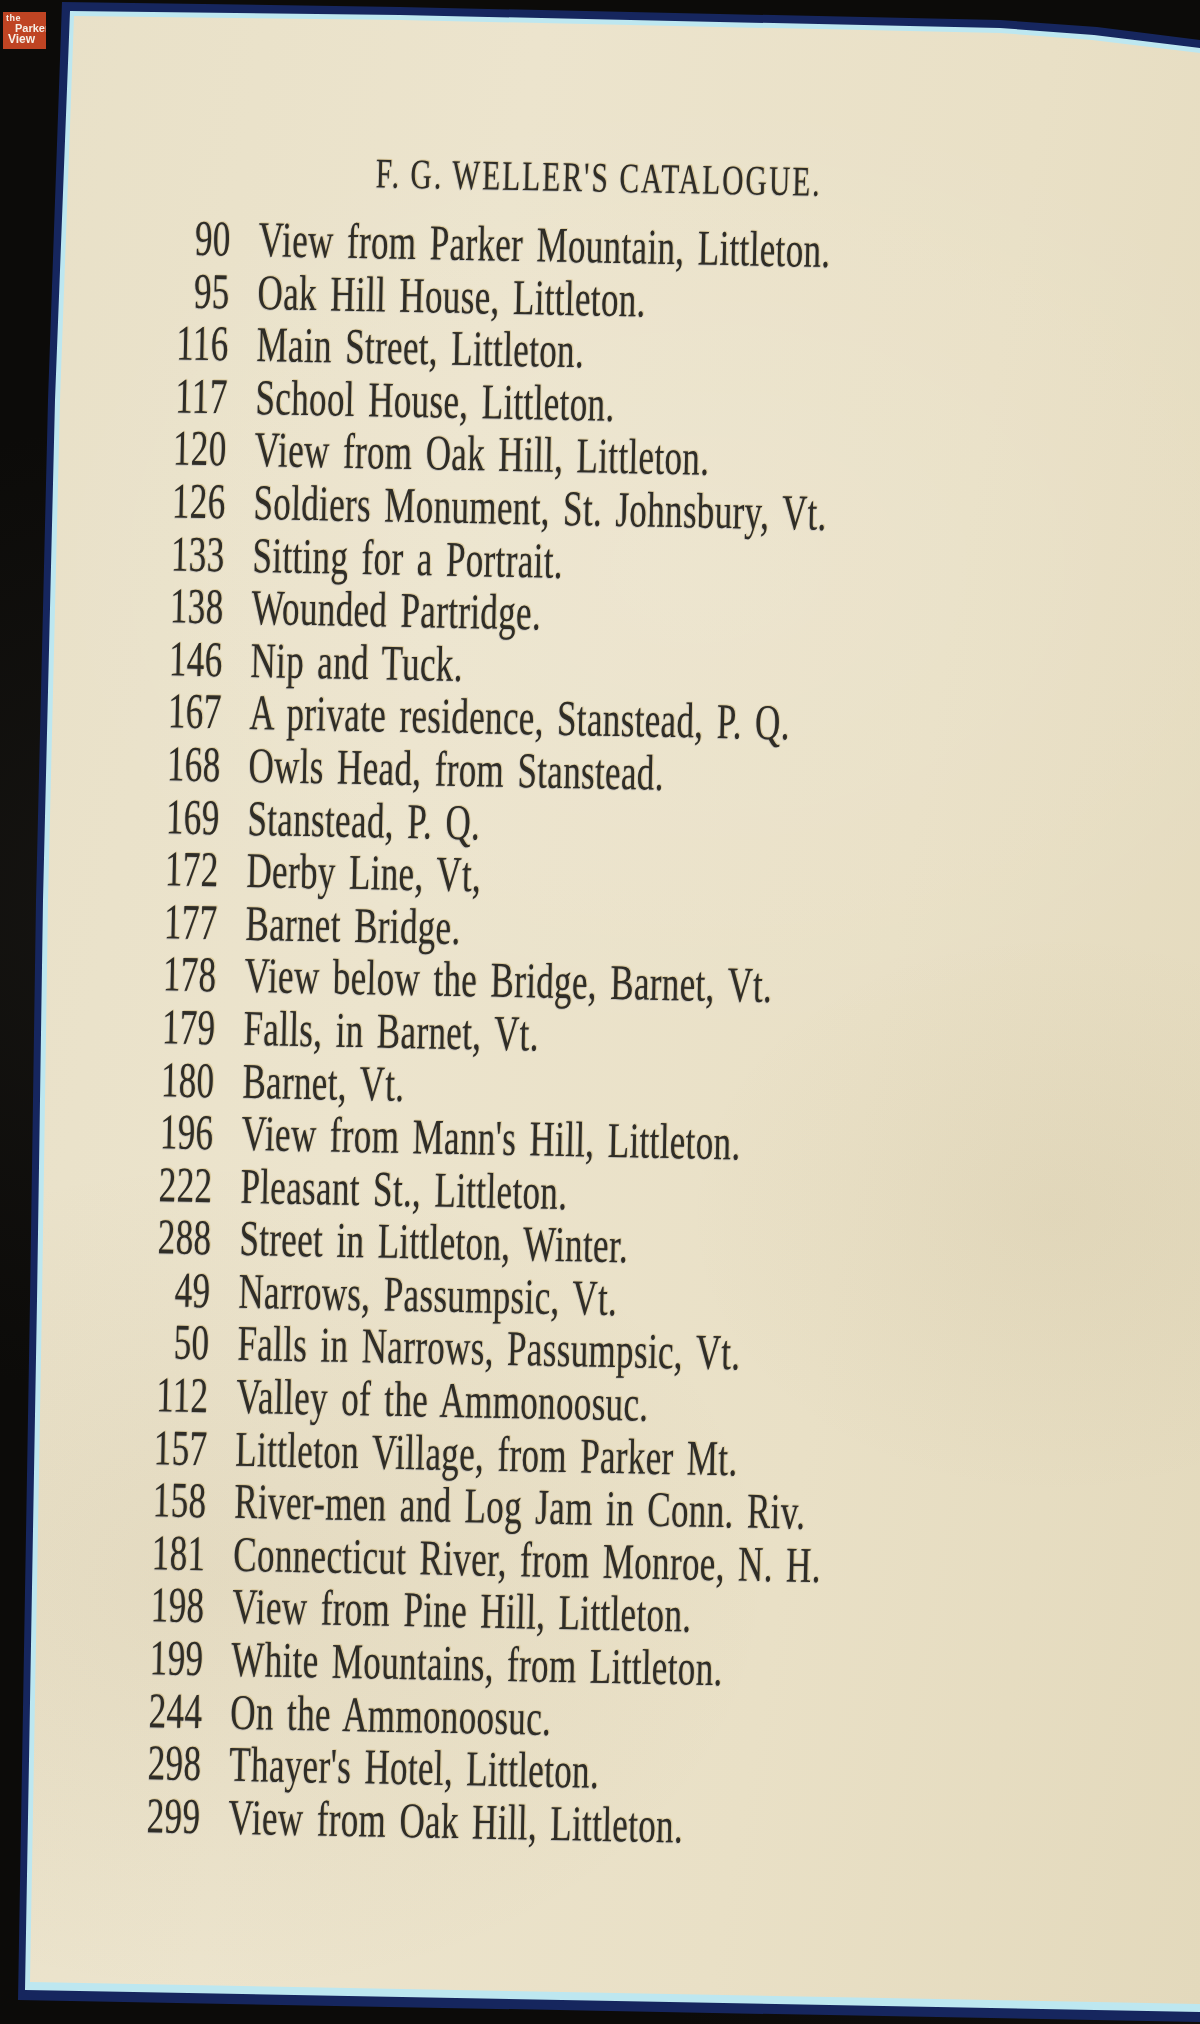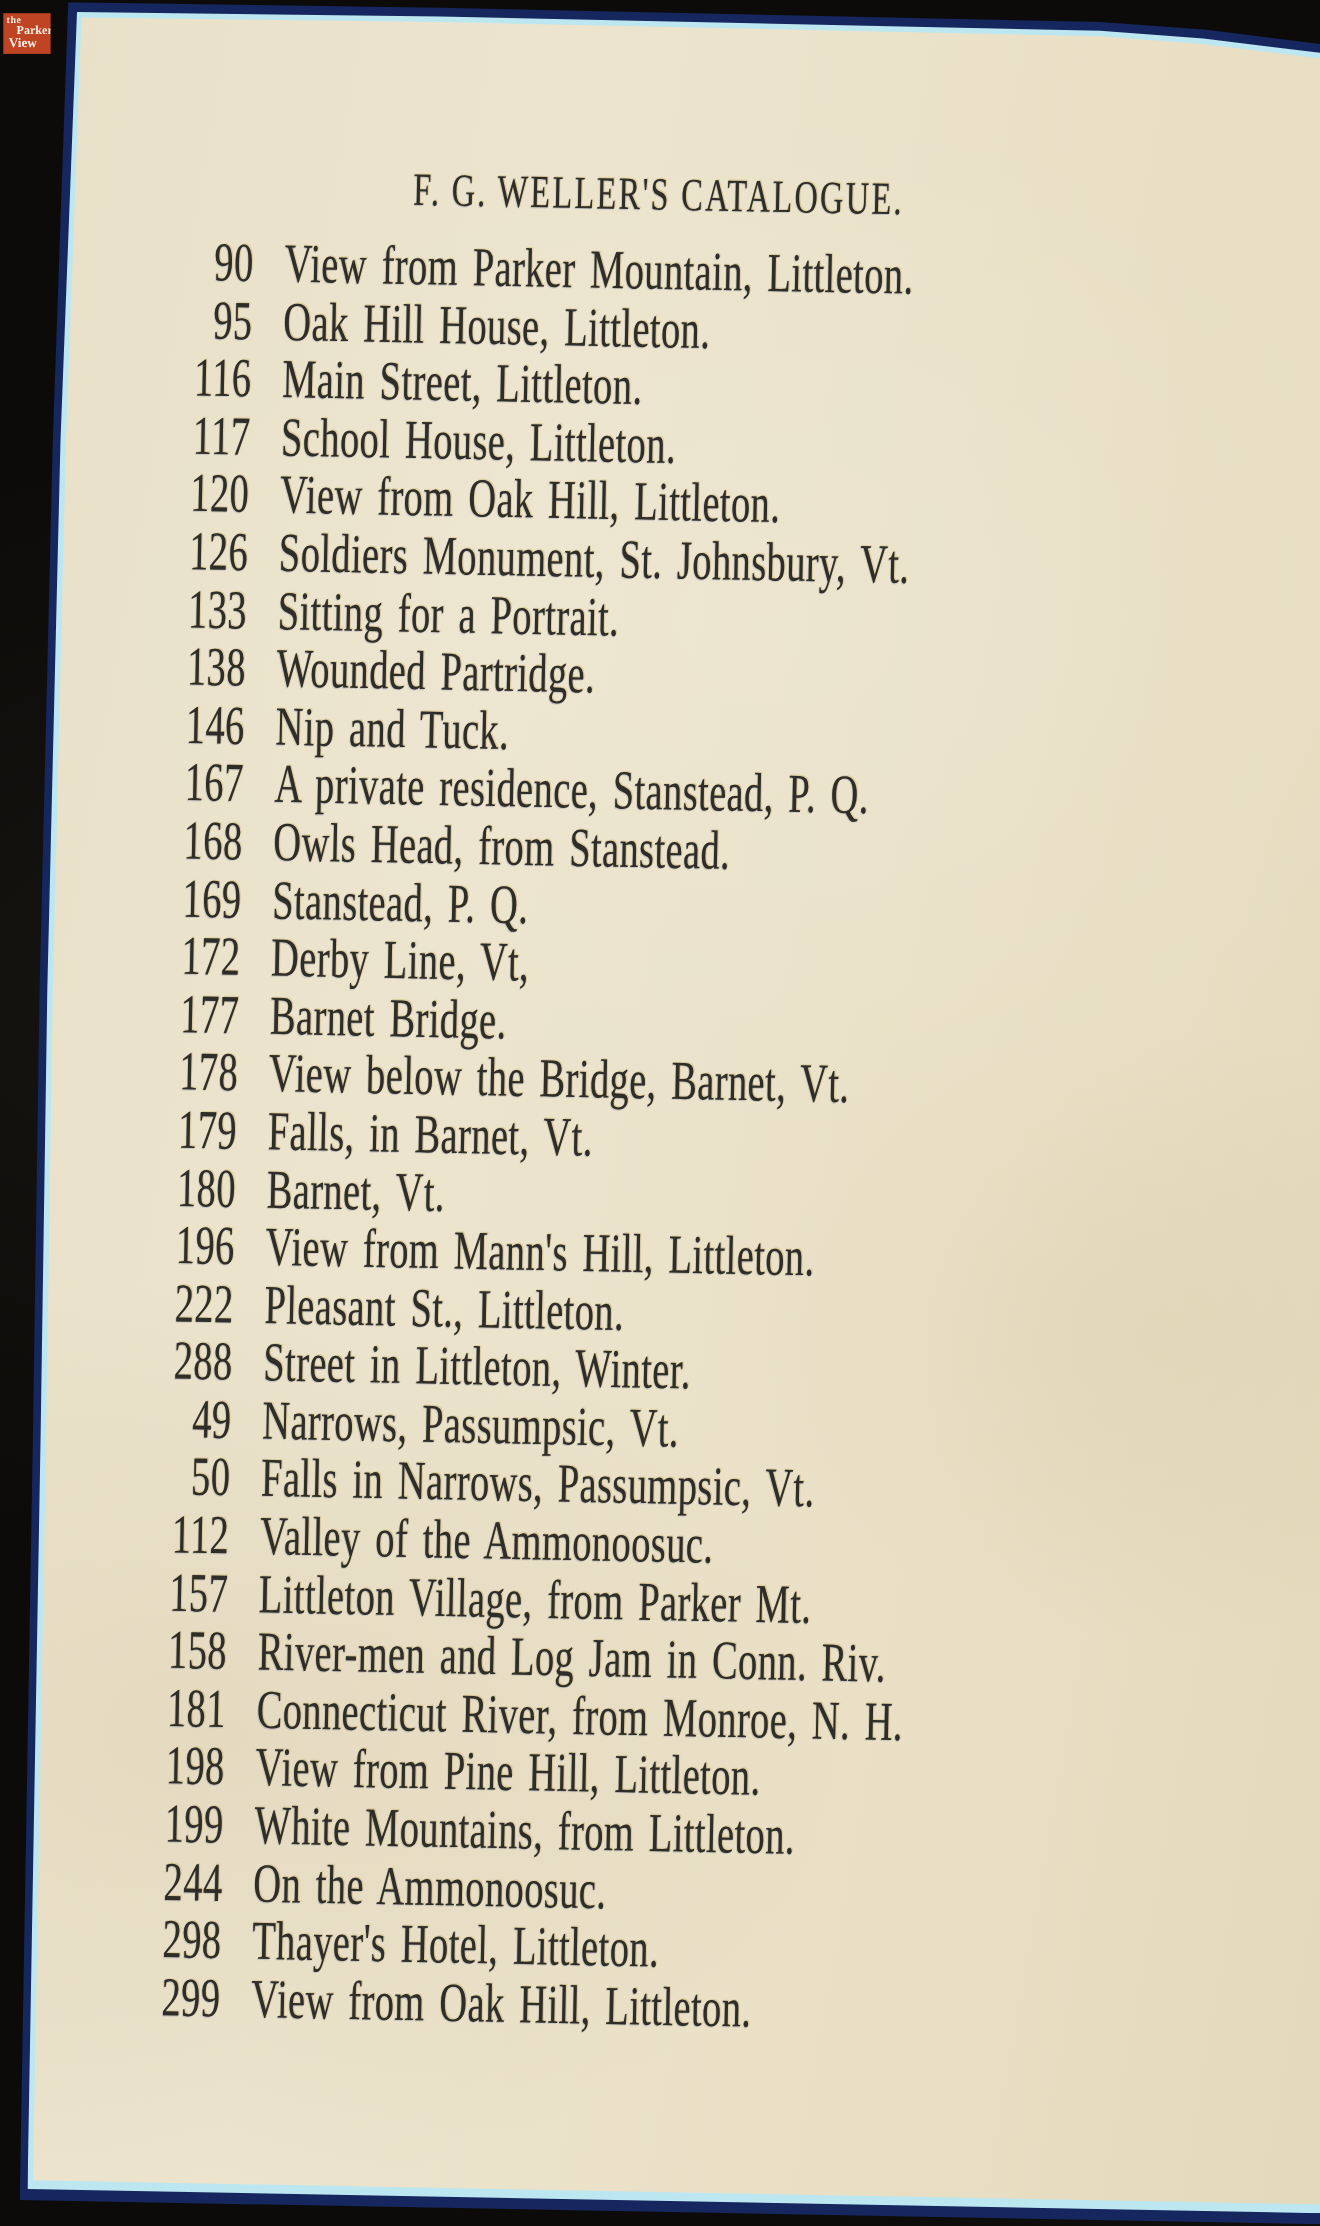--- a/index.html
+++ b/index.html
@@ -46,21 +46,21 @@
   .row{
     display:flex;align-items:baseline;height:52.6px;line-height:52.6px;
     font-size:50px;letter-spacing:0.5px;word-spacing:6px;white-space:nowrap;
     text-shadow:1.5px -1px 0 rgba(195,150,45,0.26), -1px 1px 0 rgba(70,90,150,0.18), 0 0 1px rgba(40,40,40,0.35);
   }
   .row .no{display:inline-block;width:336px;text-align:right;flex:0 0 336px;}
   .row .tt{display:inline-block;padding-left:40px;}
   .logo{
     position:absolute;left:3px;top:12px;width:43px;height:37px;
     background:#bf4423;color:#f6efe6;
-    font-family:Liberation Serif, serif;
+    font-family:Liberation Sans, sans-serif;
     padding:2px 0 16px 3px;box-sizing:border-box;line-height:1;overflow:hidden;
   }
   .logo .l1{font-size:9px;font-weight:600;letter-spacing:0.5px;}
   .logo .l2{font-size:11px;font-weight:700;margin:0 0 0 9px;}
   .logo .l3{font-size:12px;font-weight:700;margin:-1px 0 0 2px;}
 </style>
 </head>
 <body>
 
 <div class="scene">

